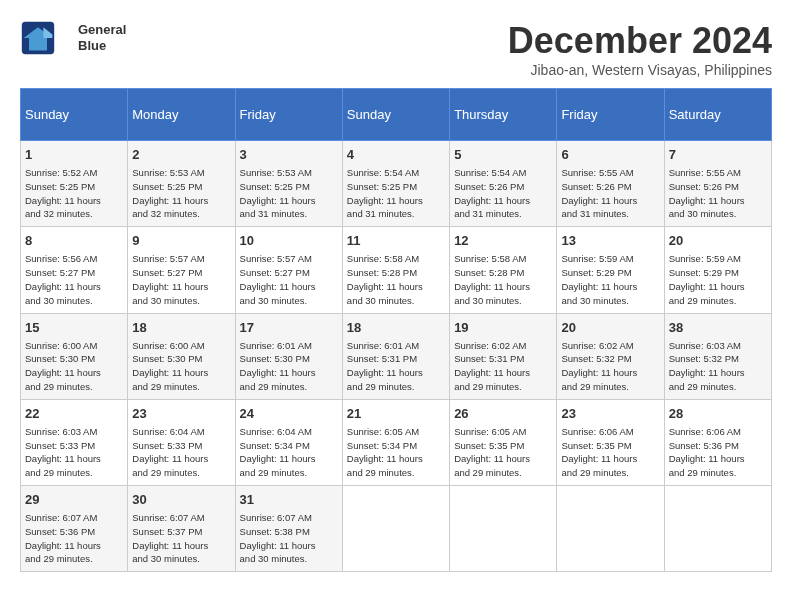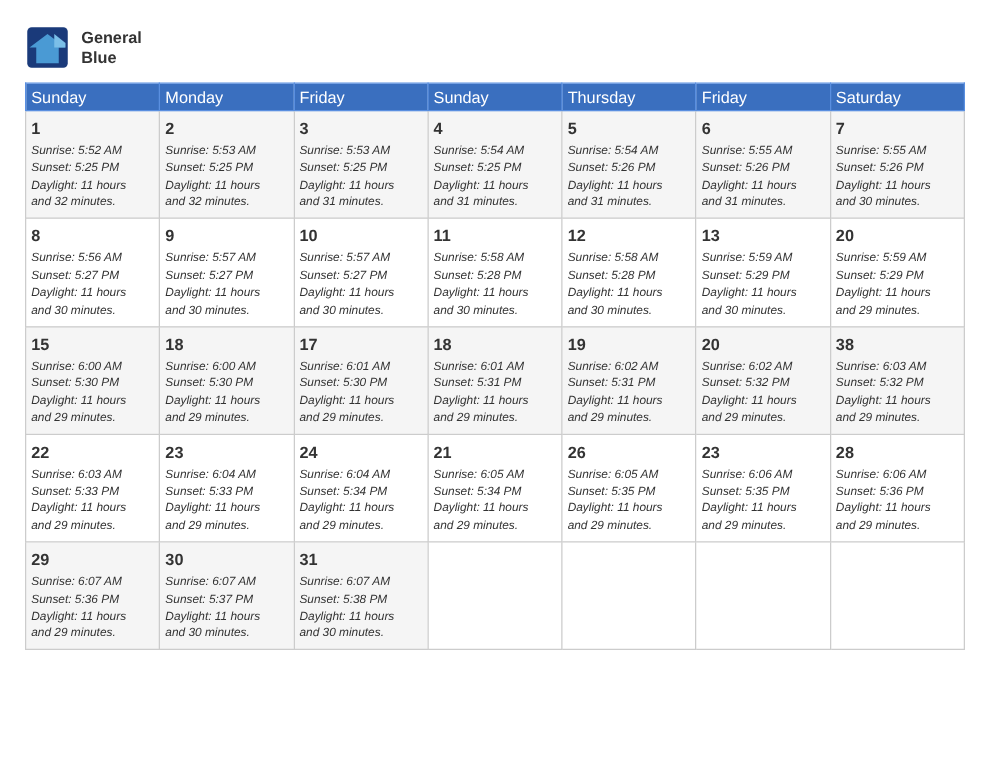--- a/index.html
+++ b/index.html
@@ -12,21 +12,21 @@
     }
     .header {
       display: flex;
       justify-content: space-between;
       align-items: flex-start;
       margin-bottom: 10px;
     }
     .logo {
       display: flex;
       align-items: center;
-      gap: 9px;
+      gap: 22px;
     }
     .logo-text {
       display: flex;
       flex-direction: column;
       font-size: 13px;
       font-weight: bold;
       color: #333;
       line-height: 1.2;
     }
     .logo-icon {
@@ -46,21 +46,21 @@
       color: #555;
     }
     table {
       width: 100%;
       border-collapse: collapse;
       font-size: 10.5px;
     }
     thead tr th {
       background-color: #3a6fbf;
       color: #fff;
-      padding: 3px 4px;
+      padding: 18px 4px;
       text-align: left;
       font-size: 13px;
       font-weight: normal;
       border: 1px solid #5a8fe0;
     }
     tbody tr td {
       vertical-align: top;
       padding: 5px 4px;
       border: 1px solid #ccc;
       width: 14.28%;
@@ -75,21 +75,20 @@
     .day-num {
       font-size: 13px;
       font-weight: bold;
       display: block;
       margin-bottom: 2px;
     }
     .day-info {
       font-size: 9.5px;
       color: #333;
       line-height: 1.45;
-      font-style: italic;
     }
     .empty-cell {
       background: #fff !important;
     }
   </style>
 </head>
 <body>
 
 <div class="header">
   <div class="logo">
@@ -97,20 +96,22 @@
       <rect x="2" y="2" width="36" height="36" rx="4" fill="#1a3a7a"></rect>
       <polygon points="20,8 36,20 30,20 30,34 10,34 10,20 4,20" fill="#4a9ad4"></polygon>
       <polygon points="26,8 36,16 36,20 26,20" fill="#7bbfe8"></polygon>
     </svg>
     <div class="logo-text">
       <span>General</span>
       <span>Blue</span>
     </div>
   </div>
   <div class="title-area">
+    <div class="calendar-title">December 2024</div>
+    <div class="calendar-subtitle">Jibao-an, Western Visayas, Philippines</div>
   </div>
 </div>
 
 <table>
   <thead>
     <tr>
       <th>Sunday</th>
       <th>Monday</th>
       <th>Friday</th>
       <th>Sunday</th>

